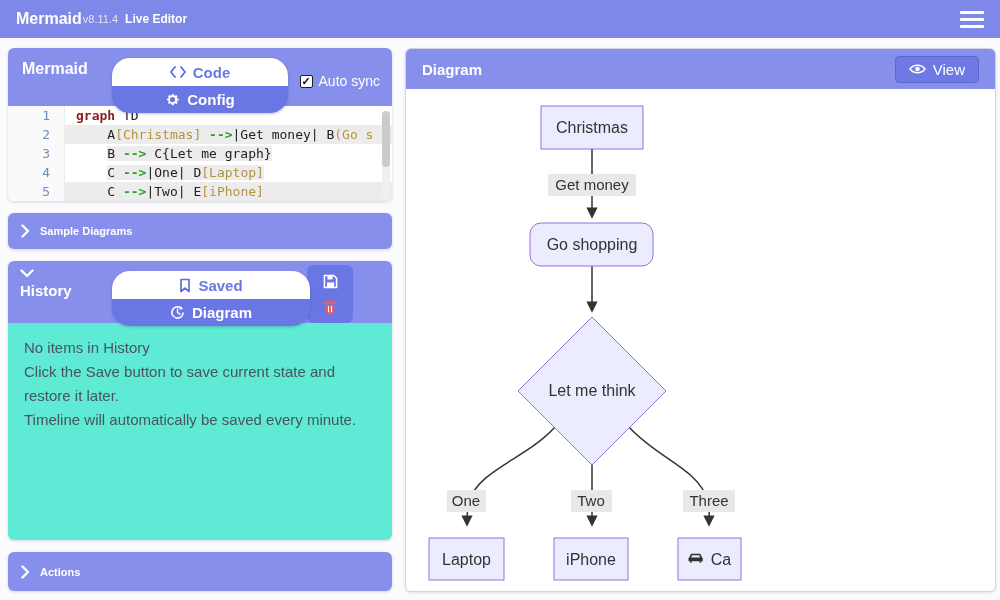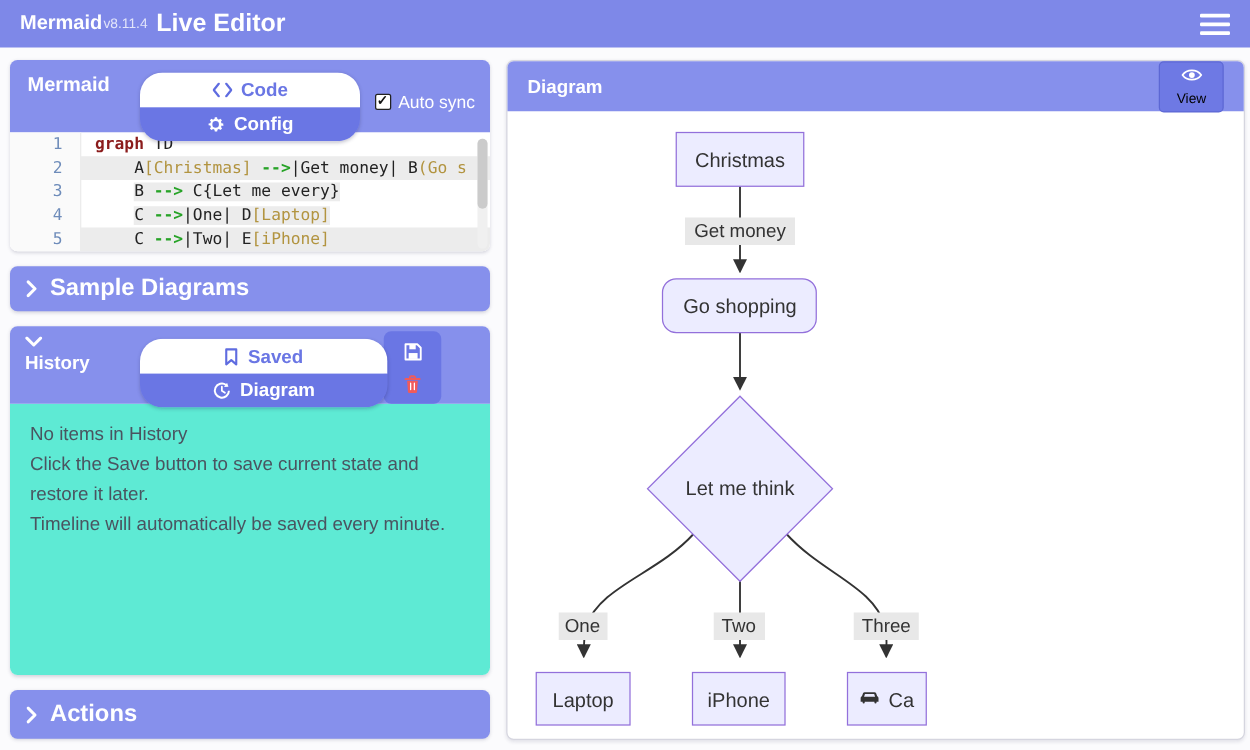--- a/index.html
+++ b/index.html
@@ -12,21 +12,21 @@
   :root{
     --c-topbar:#7e88e8; --c-head:#8690ec; --c-tabdark:#6a76e4; --c-btn:#6e79e4;
     --c-del:#f05b5b; --c-nodefill:#ECECFF; --c-nodeborder:#9370DB; --c-edge:#333333;
     --c-lblbg:#e8e8e8; --c-kw:#8b1c1c; --c-str:#b29440; --c-arrow:#27a327; --c-ln:#6e8cba;
   }
   
   .topbar{ height:38px; background:var(--c-topbar); display:flex; align-items:center;
     padding:0 16px; color:#fff; }
   .brand-strong{ font-weight:bold; font-size:16px; }
   .brand-ver{ font-size:11px; color:rgba(255,255,255,.78); margin:0 1px; }
-  .brand-title{ font-weight:bold; font-size:20px; margin-left:6px; }
+  .brand-title{ font-weight:bold; font-size:12px; margin-left:6px; }
   .hamburger{ margin-left:auto; width:24px; cursor:pointer; display:flex; flex-direction:column; gap:4px; }
   .hamburger div{ height:3px; background:#fff; border-radius:1px; }
 
   
   .content{ display:flex; gap:13px; padding:10px 5px 8px 8px; height:562px; }
   .left-col{ width:384px; flex:none; display:flex; flex-direction:column; }
   .right-col{ width:591px; flex:none; }
 
   .panel-head{ background:var(--c-head); color:#fff; border-radius:6px 6px 0 0; position:relative; }
   .shadowed{ box-shadow:0 1px 3px rgba(40,40,80,.18); border-radius:6px; }
@@ -57,21 +57,21 @@
   .seltxt{ background:#ececec; }
   .tk-keyword{ color:var(--c-kw); font-weight:bold; }
   .tk-string{ color:var(--c-str); }
   .tk-arrow{ color:var(--c-arrow); font-weight:bold; }
   .tk-plain{ color:#222; }
   .vscroll-track{ position:absolute; right:2px; top:5px; width:8px; height:88px; background:#f0f0f0; border-radius:4px; }
   .vscroll-thumb{ position:absolute; right:2px; top:5px; width:8px; height:56px; background:#cbcbcb; border-radius:4px; cursor:pointer; z-index:2; }
 
   
   .collapse-bar{ margin-top:12px; height:36px; border:none; border-radius:6px; background:var(--c-head);
-    color:#fff; font-size:19px; font-weight:bold; font-family:inherit; display:flex; align-items:center;
+    color:#fff; font-size:11px; font-weight:bold; font-family:inherit; display:flex; align-items:center;
     gap:10px; padding:0 13px; cursor:pointer; box-shadow:0 1px 3px rgba(40,40,80,.18); text-align:left; }
   .collapse-bar.tall{ height:39px; }
 
   
   .history-panel{ margin-top:12px; }
   .history-head{ height:62px; padding:8px 12px; }
   .hist-left{ display:flex; flex-direction:column; gap:4px; }
   .hist-title{ font-size:15px; font-weight:bold; }
   .hist-tabs{ left:104px; transform:none; width:198px; }
   .icon-col{ position:absolute; right:39px; top:4px; width:46px; background:var(--c-tabdark);
@@ -82,22 +82,22 @@
     color:#4a5460; font-size:15px; line-height:24px; }
   .history-body p{ margin:0; }
 
   
   .diagram-panel{ height:544px; border:1px solid #d5d5df; border-radius:6px; background:#fff;
     box-shadow:0 1px 3px rgba(40,40,80,.12); display:flex; flex-direction:column; }
   .diag-head{ height:40px; flex:none; border-radius:5px 5px 0 0; display:flex; align-items:center;
     padding:0 16px; }
   .diag-title{ font-size:15px; font-weight:bold; }
   .view-btn{ margin-left:auto; background:var(--c-btn); border:1px solid #5c67d4; border-radius:4px;
-    color:#000000; font-size:11px; font-family:inherit; padding:4px 13px; display:flex; align-items:center;
-    gap:7px; cursor:pointer;flex-direction:column; }
+    color:#ffffff; font-size:15px; font-family:inherit; padding:4px 13px; display:flex; align-items:center;
+    gap:7px; cursor:pointer; }
   .diag-body{ flex:1; position:relative; border-radius:0 0 6px 6px; overflow:hidden; }
   .diag-body svg{ position:absolute; inset:0; }
 
   
   .node-shape{ fill:var(--c-nodefill); stroke:var(--c-nodeborder); stroke-width:1; }
   .node-label{ font-size:16px; fill:#333; text-anchor:middle; dominant-baseline:middle;
     font-family:"Liberation Sans", sans-serif; }
   .edge{ fill:none; stroke:var(--c-edge); stroke-width:1.5; }
   .elabel-bg{ fill:var(--c-lblbg); }
   .elabel{ font-size:15px; fill:#333; text-anchor:middle; dominant-baseline:middle;
@@ -142,21 +142,21 @@
         </div>
         <label class="autosync">
           <span class="cbx">✓</span>
           <span>Auto sync</span>
         </label>
       </div>
       <div class="code-editor">
         <div>
             <div class="cm-line"><span class="gutter">1</span><span class="ltext"><span class="tk-keyword">graph</span><span class="tk-plain"> TD</span></span></div>
             <div class="cm-line"><span class="gutter">2</span><span class="ltext sel-edge"><span class="tk-plain">    A</span><span class="tk-string">[Christmas]</span><span class="tk-plain"> </span><span class="tk-arrow">--&gt;</span><span class="tk-plain">|Get money| B</span><span class="tk-string">(Go s</span></span></div>
-            <div class="cm-line"><span class="gutter">3</span><span class="ltext"><span class="tk-plain">    </span><span class="seltxt"><span class="tk-plain">B </span><span class="tk-arrow">--&gt;</span><span class="tk-plain"> C{Let me every}</span></span></span></div>
+            <div class="cm-line"><span class="gutter">3</span><span class="ltext"><span class="tk-plain">    </span><span class="seltxt"><span class="tk-plain">B </span><span class="tk-arrow">--&gt;</span><span class="tk-plain"> C{Let me graph}</span></span></span></div>
             <div class="cm-line"><span class="gutter">4</span><span class="ltext"><span class="tk-plain">    </span><span class="seltxt"><span class="tk-plain">C </span><span class="tk-arrow">--&gt;</span><span class="tk-plain">|One| D</span><span class="tk-string">[Laptop]</span></span></span></div>
             <div class="cm-line"><span class="gutter">5</span><span class="ltext sel-edge"><span class="tk-plain">    C </span><span class="tk-arrow">--&gt;</span><span class="tk-plain">|Two| E</span><span class="tk-string">[iPhone]</span></span></div>
           </div>
         <div class="vscroll-track"></div>
         <div class="vscroll-thumb"></div>
       </div>
     </section>
 
     <button class="collapse-bar">
       <svg class="icon-svg" width="9" height="14" viewBox="0 0 9 14">

